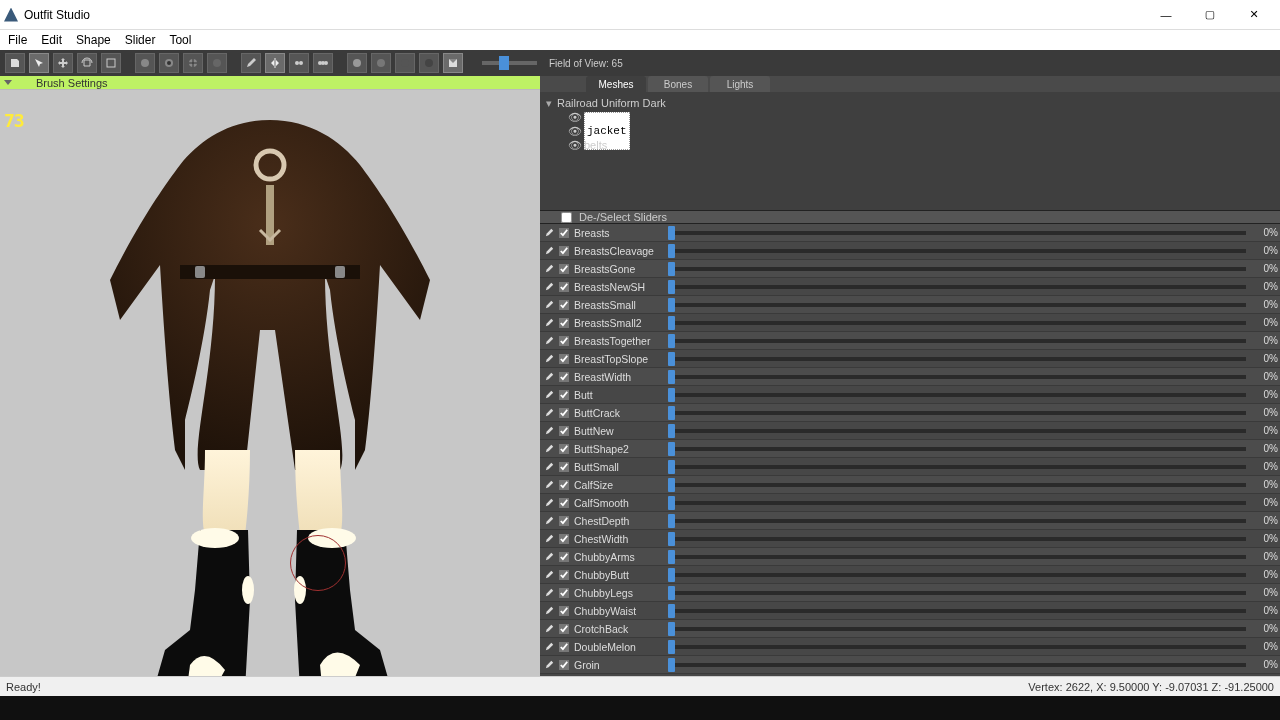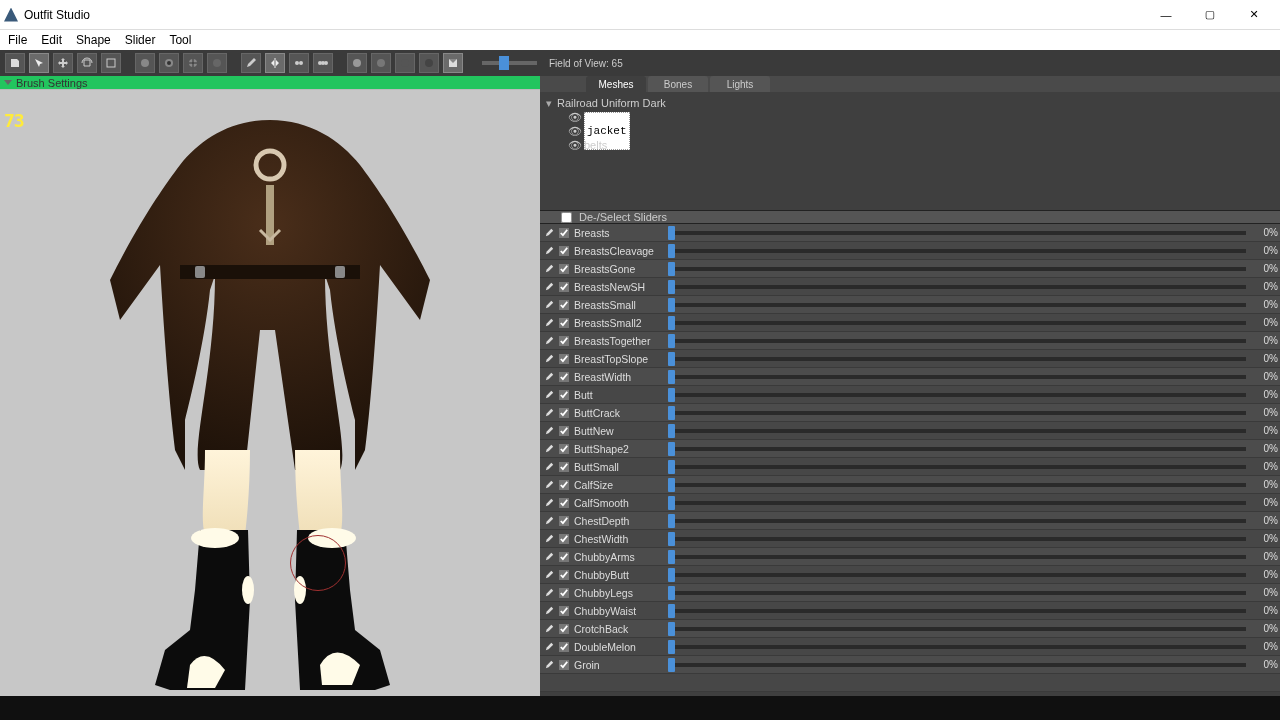--- a/index.html
+++ b/index.html
@@ -13,21 +13,21 @@
 .menubar span { padding: 2px 6px; font-size: 12px; }
 .toolbar { height: 26px; background: #3a3a3a; display: flex; align-items: center; padding: 0 4px; gap: 2px; }
 .tbtn { width: 20px; height: 20px; background: #555; border: 1px solid #666; display:flex; align-items:center; justify-content:center; margin: 0 1px; }
 .tbtn.sep { width: 6px; background: transparent; border: none; }
 .tbtn.active { background: #6a6a6a; border-color:#888; }
 .toolbar .fov-slider { width: 55px; height: 4px; background: #666; margin: 0 6px; position: relative; }
 .toolbar .fov-slider .thumb { position: absolute; width: 10px; height: 14px; background: #4a90d9; top: -5px; left: 30%; }
 .toolbar .fov-label { color: #ccc; font-size: 10px; margin-left: 4px; }
 .body { flex: 1; display: flex; overflow: hidden; }
 .left { width: 540px; display: flex; flex-direction: column; background: #ccc; position: relative; }
-.brush-header { height: 14px; background: #22c55e; color:#333; font-size: 10px; padding: 0 4px; display: flex; align-items: center; border-bottom:1px solid #bbb; }
+.brush-header { height: 14px; background: #bef264; color:#333; font-size: 10px; padding: 0 4px; display: flex; align-items: center; border-bottom:1px solid #bbb;gap:20px; }
 .brush-header .tri { display:inline-block; width:0;height:0;border-left:4px solid transparent;border-right:4px solid transparent;border-top:5px solid #666; margin-right:4px; }
 .viewport { flex: 1; background: #c7c7c7; position: relative; overflow: hidden; }
 .viewport .fps { position: absolute; top: 20px; left: 4px; color: #ffeb3b; font-family: monospace; font-size: 18px; font-weight: bold; letter-spacing:-1px;}
 .viewport svg { position:absolute; top:0; left:0; }
 .viewport .brush-cursor { position: absolute; width: 56px; height: 56px; border: 1.5px solid #a03030; border-radius: 50%; top: 445px; left: 290px; }
 .right { flex: 1; display: flex; flex-direction: column; background: #3f3f3f; }
 .tabs { height: 16px; background: #4a4a4a; display: flex; }
 .tab { width: 60px; font-size:10px; color:#ccc; display:flex; align-items:center; justify-content:center; margin: 0 1px; background:#555; border-top-left-radius:3px; border-top-right-radius:3px;}
 .tab.active { background: #3f3f3f; color:#fff;margin-left:46px; }
 .tree { height: 118px; background: #3f3f3f; padding: 4px 6px; color:#ccc; font-size:11px; }
@@ -583,14 +583,19 @@
               <div class="thumb"></div>
             </div>
             <span class="val">0%</span>
           </div>
           <div class="srow">
             <span class="edit"></span>
           </div>
         </div>
     </div>
   </div>
+  <div class="statusbar">
+    <span>Ready!</span>
+    <span class="spacer"></span>
+    <span>Vertex: 2622, X: 9.50000 Y: -9.07031 Z: -91.25000</span>
+  </div>
   <div class="taskbar"></div>
 </div>
 
 </body></html>

